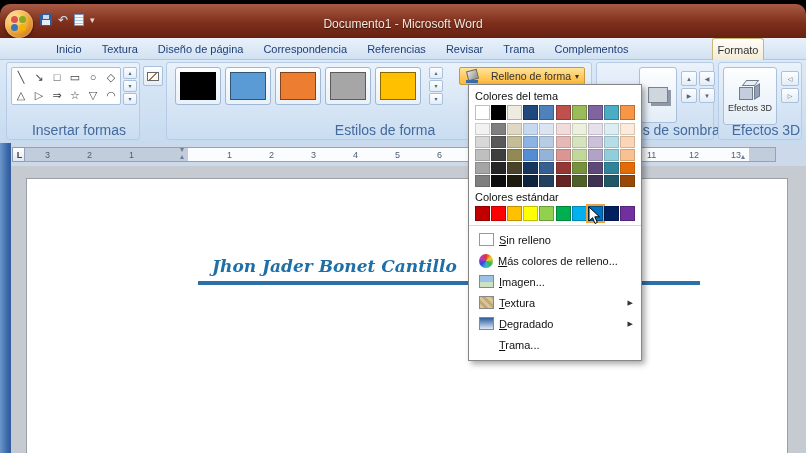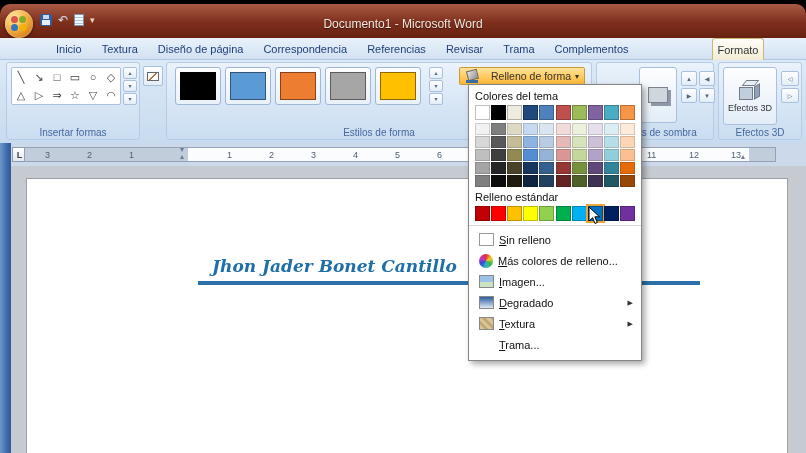--- a/index.html
+++ b/index.html
@@ -32,21 +32,21 @@
     background:linear-gradient(#E9F2FB,#D2E1F2);border-bottom:1px solid #AFC8E2}
   #tabs{display:flex;height:100%;padding-left:46px;align-items:stretch}
   .tab{display:flex;align-items:center;padding:0 10px;font-size:11px;color:#1F3F77;white-space:nowrap}
   .tab-formato{position:absolute;left:712px;top:0;height:22px;width:52px;display:flex;align-items:center;justify-content:center;
     font-size:11px;color:#333;background:linear-gradient(#FFFEFA,#F2EBD5);border:1px solid #C8B878;border-bottom:none;border-radius:3px 3px 0 0}
 
   
   .ribbon{position:absolute;left:0;top:60px;width:806px;height:83px;background:linear-gradient(#DCE9F7,#C7DBEF)}
   .rgroup{position:absolute;top:2px;height:78px;border:1px solid #B7CCE4;border-radius:3px;
     background:linear-gradient(#EAF2FB,#D6E5F5 60%,#CADDF1)}
-  .glabel{position:absolute;bottom:1px;left:0;width:100%;text-align:center;font-size:10px;color:#44699D;white-space:nowrap}
+  .glabel{position:absolute;bottom:1px;left:6px;width:100%;text-align:center;font-size:14px;color:#44699D;white-space:nowrap}
   .g1{left:6px;width:134px}.g2{left:166px;width:426px}.g3{left:596px;width:118px}.g4{left:718px;width:84px}
 
   #shape-grid{position:absolute;left:4px;top:4px;width:110px;height:38px;background:#fff;border:1px solid #A9C0DC;border-radius:2px;
     display:grid;grid-template-columns:repeat(6,1fr);align-items:center;justify-items:center}
   .shape-cell{font-size:11px;color:#444;line-height:1;width:16px;height:16px;display:flex;align-items:center;justify-content:center}
   .shape-scroll{position:absolute;left:116px;top:4px;width:14px;height:38px;display:flex;flex-direction:column;gap:1px}
   .sbtn{flex:1;background:linear-gradient(#FDFEFF,#E3EDF7);border:1px solid #A9C0DC;border-radius:2px;font-size:6px;color:#567;
     display:flex;align-items:center;justify-content:center;line-height:1}
   .edit-btn{position:absolute;left:143px;top:6px;width:20px;height:20px;background:linear-gradient(#FDFEFF,#E3EDF7);
     border:1px solid #A9C0DC;border-radius:2px;display:flex;align-items:center;justify-content:center}
@@ -365,21 +365,21 @@
           <div class="vcell" style="background: rgb(32, 88, 103);"></div>
         </div>
         <div class="vcol">
           <div class="vcell" style="background: rgb(253, 234, 218);"></div>
           <div class="vcell" style="background: rgb(251, 213, 181);"></div>
           <div class="vcell" style="background: rgb(250, 192, 143);"></div>
           <div class="vcell" style="background: rgb(227, 108, 9);"></div>
           <div class="vcell" style="background: rgb(151, 72, 6);"></div>
         </div>
       </div>
-    <div class="mhead">Relleno estándar</div>
+    <div class="mhead">Colores estándar</div>
     <div class="crow" id="std-row">
         <div class="mcell" style="background: rgb(192, 0, 0);"></div>
         <div class="mcell" style="background: rgb(255, 0, 0);"></div>
         <div class="mcell" style="background: rgb(255, 192, 0);"></div>
         <div class="mcell" style="background: rgb(255, 255, 0);"></div>
         <div class="mcell" style="background: rgb(146, 208, 80);"></div>
         <div class="mcell" style="background: rgb(0, 176, 80);"></div>
         <div class="mcell" style="background: rgb(0, 176, 240);"></div>
         <div class="mcell hovered" style="background: rgb(0, 112, 192);"></div>
         <div class="mcell" style="background: rgb(0, 32, 96);"></div>
@@ -393,30 +393,30 @@
         </div>
         <div class="mi">
           <div class="mi-icon color-wheel"></div>
           <span class="mi-label">Más colores de relleno...</span>
         </div>
         <div class="mi">
           <div class="mi-icon picture"></div>
           <span class="mi-label">Imagen...</span>
         </div>
         <div class="mi">
+          <div class="mi-icon texture"></div>
+          <span class="mi-label">Textura</span>
+          <span class="mi-arrow">▶</span>
+        </div>
+        <div class="mi">
           <div class="mi-icon gradient"></div>
           <span class="mi-label">Degradado</span>
           <span class="mi-arrow">▶</span>
         </div>
         <div class="mi">
-          <div class="mi-icon texture"></div>
-          <span class="mi-label">Textura</span>
-          <span class="mi-arrow">▶</span>
-        </div>
-        <div class="mi">
           <div class="mi-icon pattern"></div>
           <span class="mi-label">Trama...</span>
         </div>
       </div>
   </div>
 
   <svg class="cursor" width="14" height="20">
     <polygon points="1,1 1,15 4.6,11.8 7,17.5 9.3,16.4 6.8,10.8 11.5,10.8" fill="#FFFFFF" stroke="#000000" stroke-width="1"></polygon>
   </svg>
 

